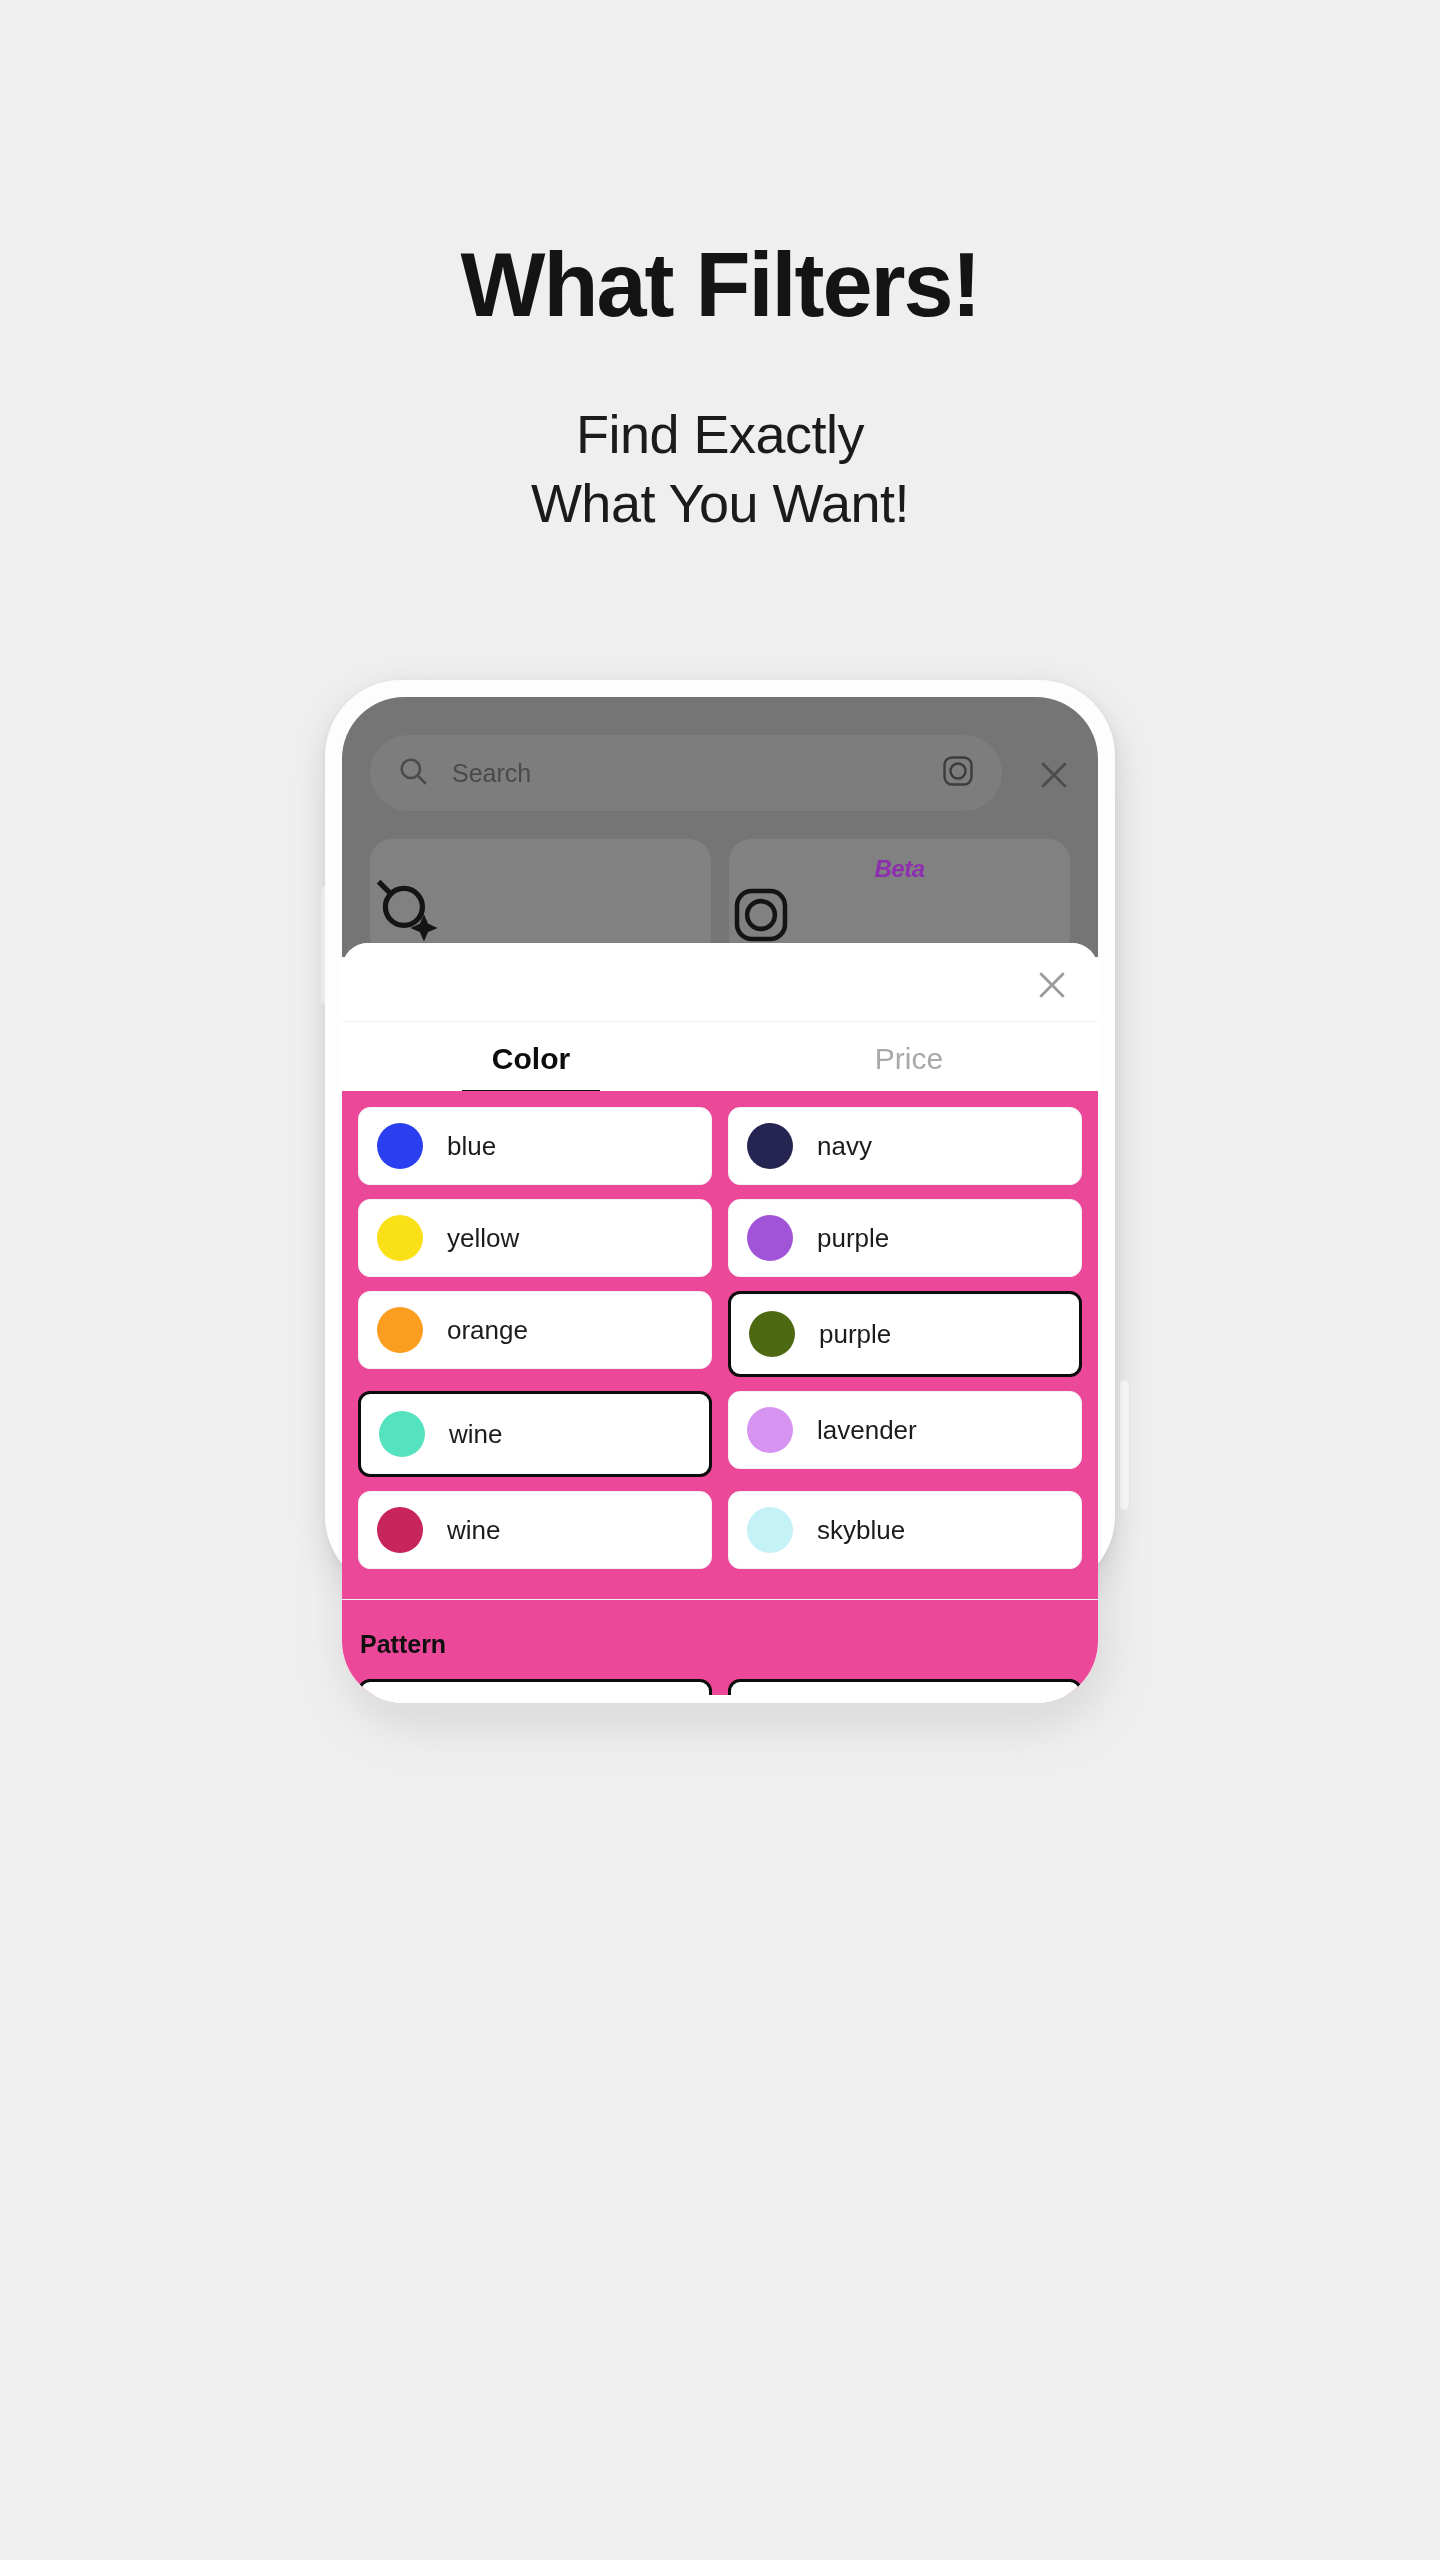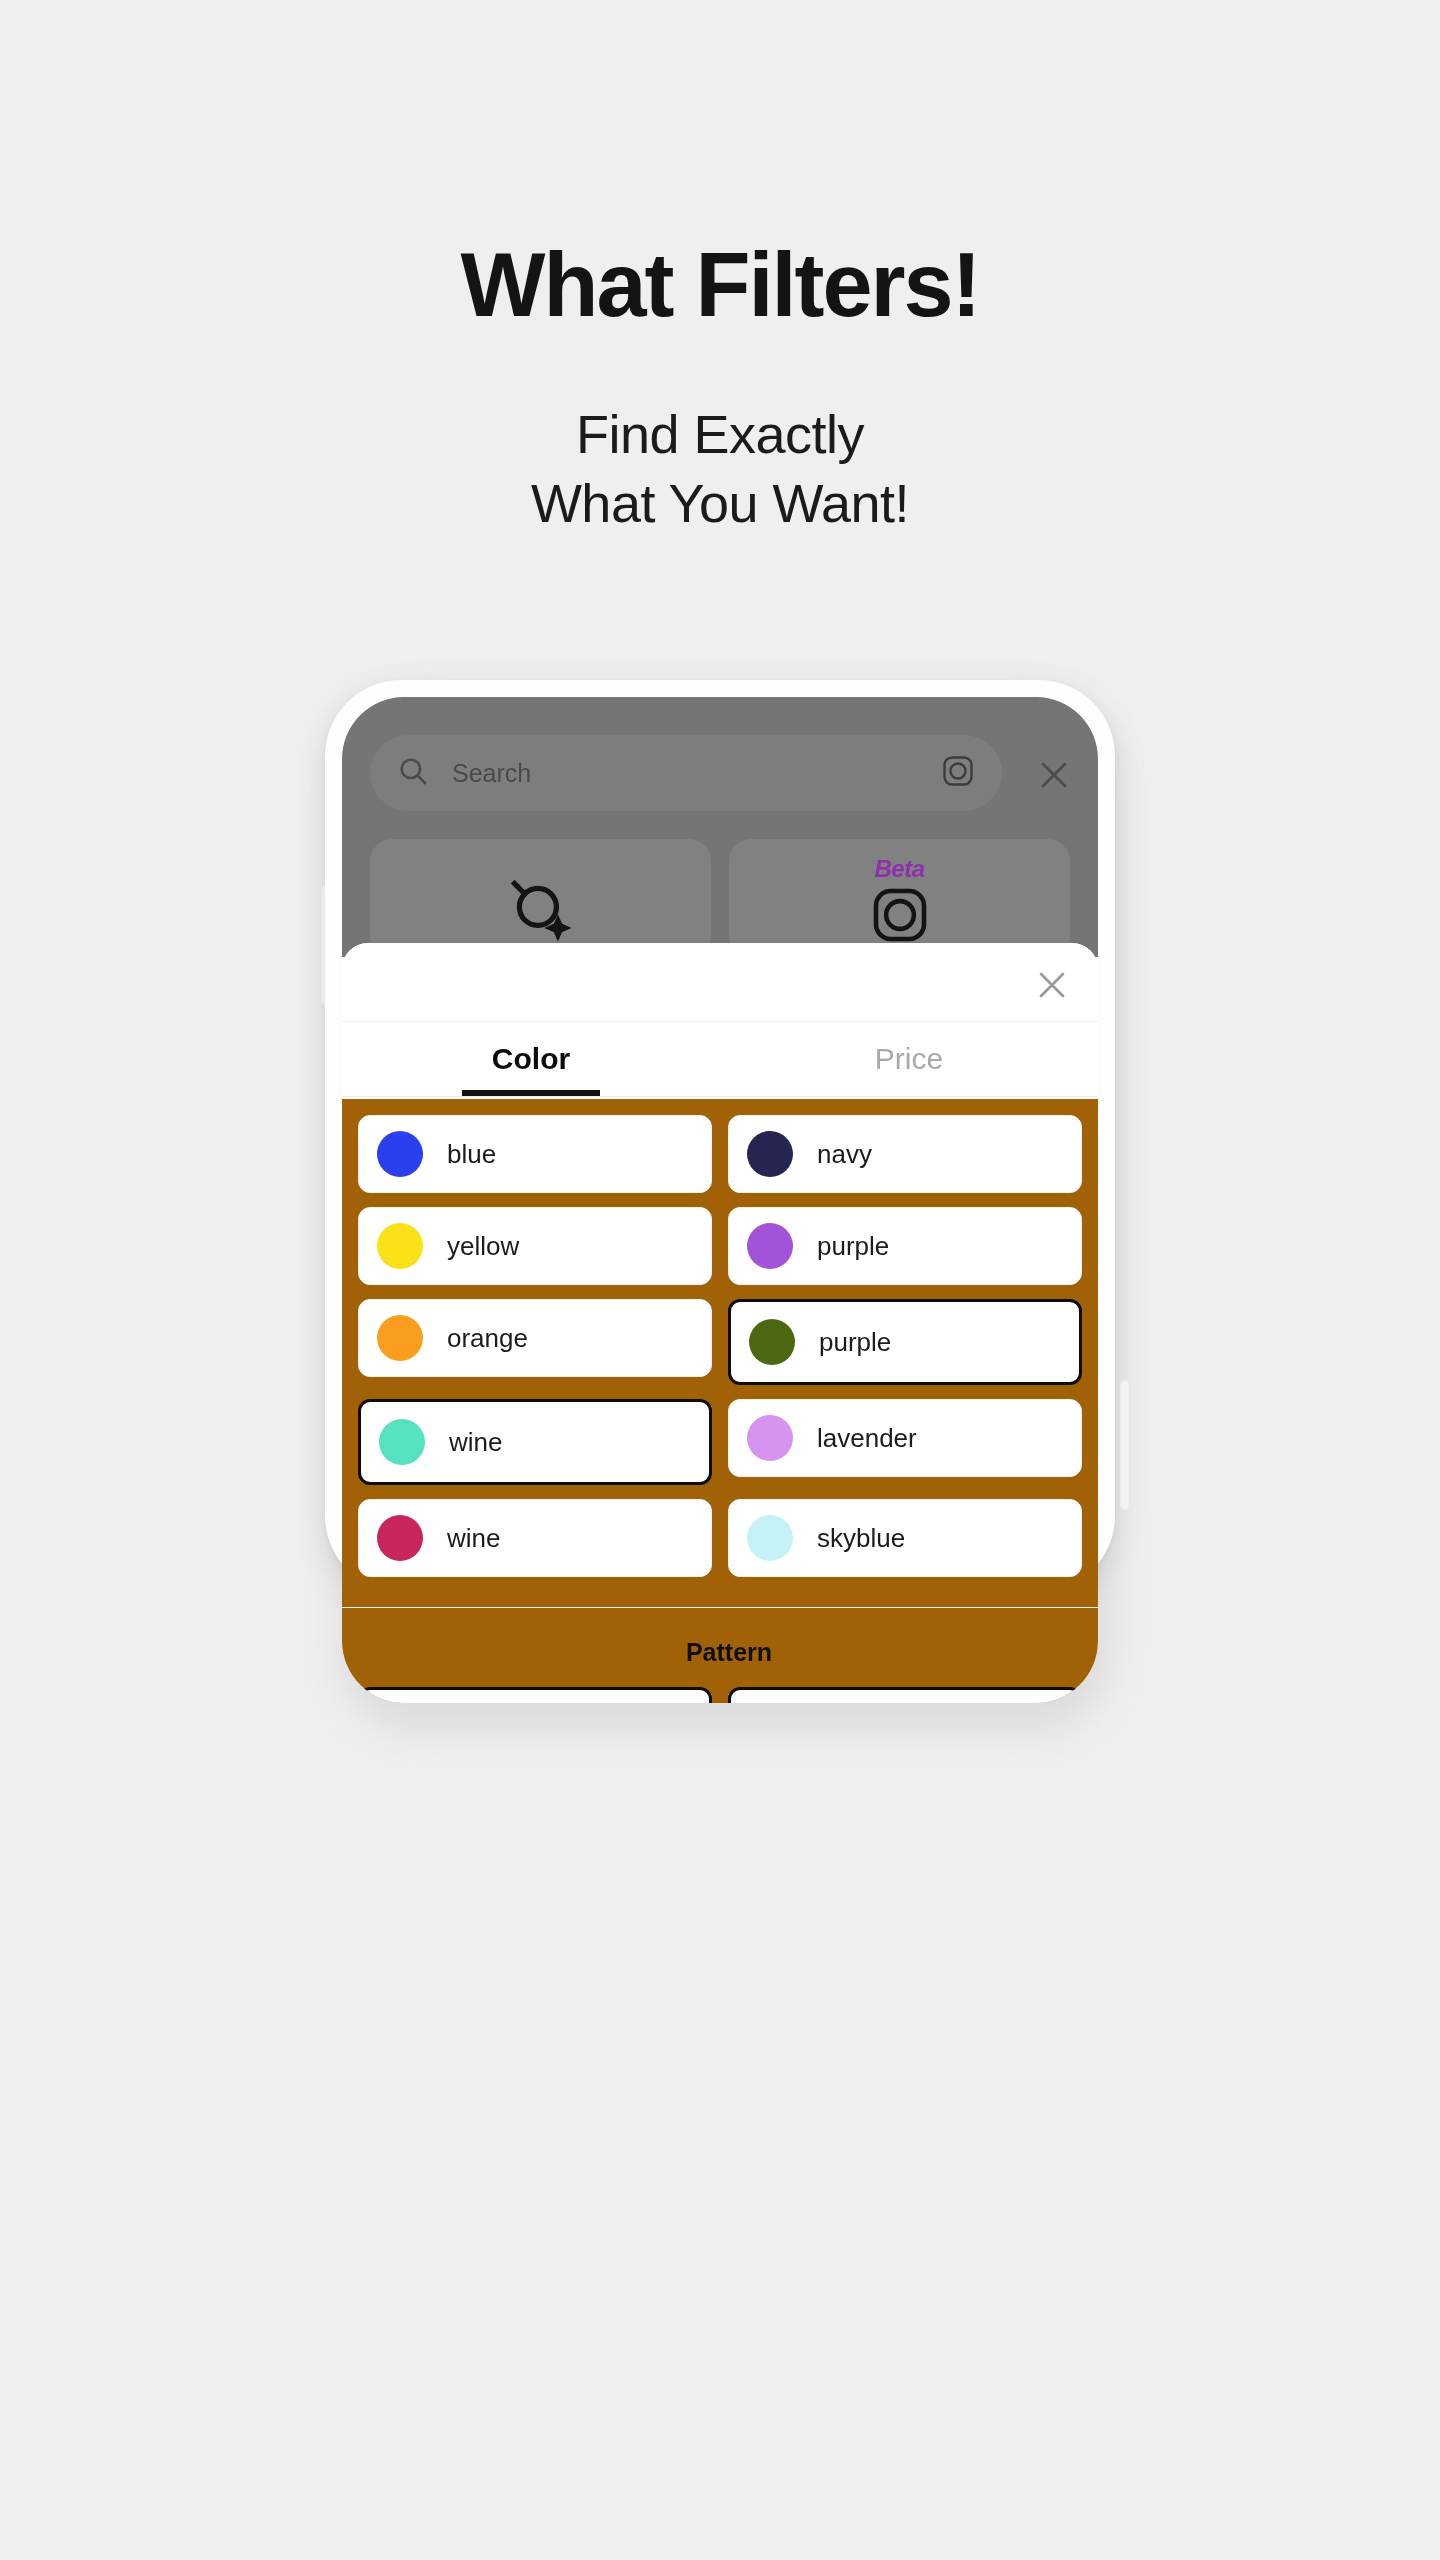--- a/index.html
+++ b/index.html
@@ -125,21 +125,20 @@
     display: flex;
     gap: 18px;
   }
   .behind-card {
     flex: 1;
     background: #818181;
     border-radius: 22px;
     position: relative;
     display: flex;
     align-items: flex-end;
-    justify-content: center;
     padding-bottom: 8px;
   }
   .beta-tag {
     position: absolute;
     top: 16px; left: 0; width: 100%;
     text-align: center;
     font-size: 24px;
     font-weight: 700;
     font-style: italic;
     color: #8e2fb0;
@@ -194,26 +193,25 @@
     left: 50%;
     transform: translateX(-50%);
     bottom: 0;
     width: 138px;
     height: 6px;
     background: #111;
   }
 
   .sheet-scroll {
     position: absolute;
-    top: 156px; left: 0;
+    top: 148px; left: 0;
     width: 756px;
     height: 604px;
     overflow: hidden;
-    background: #a16207;
-    text-align: center;
+    background: #ec4899;
   }
 
   .grid {
     display: grid;
     grid-template-columns: 1fr 1fr;
     gap: 14px 16px;
     padding: 16px 16px 0 16px;
   }
   .opt {
     height: 78px;

